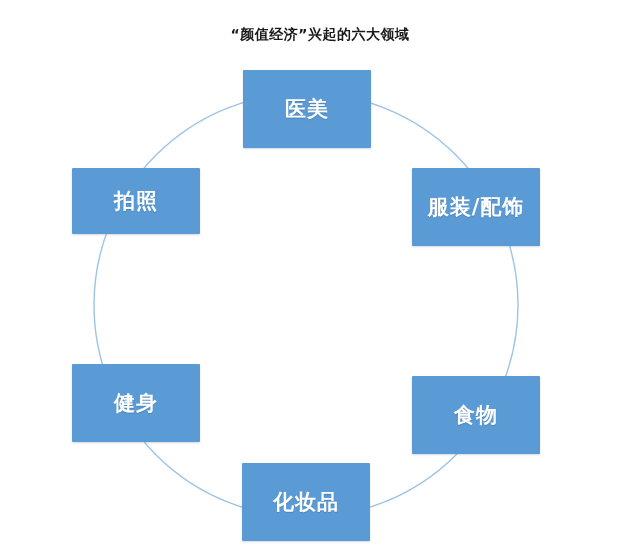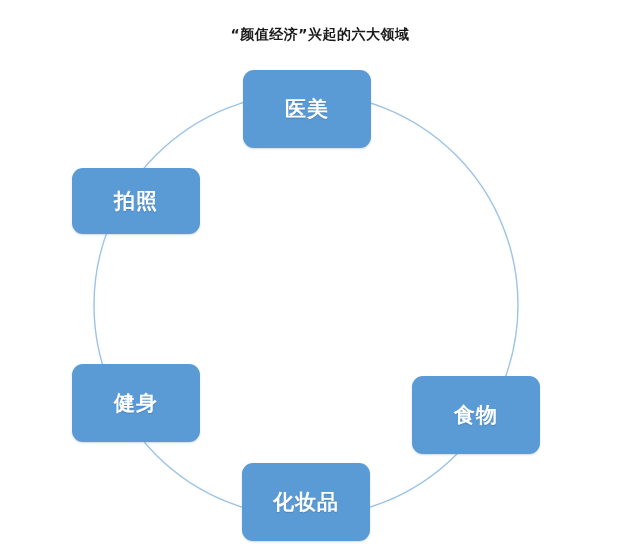--- a/index.html
+++ b/index.html
@@ -36,21 +36,21 @@
     position: absolute;
     left: 0;
     top: 0;
     width: 640px;
     height: 550px;
     pointer-events: none;
   }
   .node-box {
     position: absolute;
     background: #5b9bd5;
-    border-radius: 11px;
+    border-radius: 1px;
     box-shadow: 0 1px 2px rgba(90,120,150,0.28);
     display: flex;
     align-items: center;
     justify-content: center;
     box-sizing: border-box;
   }
   .node-label {
     color: #ffffff;
     font-size: 21px;
     font-weight: bold;
@@ -76,20 +76,23 @@
   <div id="chart-title">“颜值经济”兴起的六大领域</div>
 
   <svg id="cycle-ring" viewBox="0 0 640 550">
     <circle cx="306" cy="305" r="212" fill="none" stroke="#9DC3E6" stroke-width="1.4"></circle>
   </svg>
 
   <div class="node-box" id="node-0">
     <span class="node-label">医美</span>
   </div>
 
+  <div class="node-box" id="node-1">
+    <span class="node-label">服装/配饰</span>
+  </div>
 
   <div class="node-box" id="node-2">
     <span class="node-label">食物</span>
   </div>
 
   <div class="node-box" id="node-4">
     <span class="node-label">健身</span>
   </div>
 
   <div class="node-box" id="node-3">

